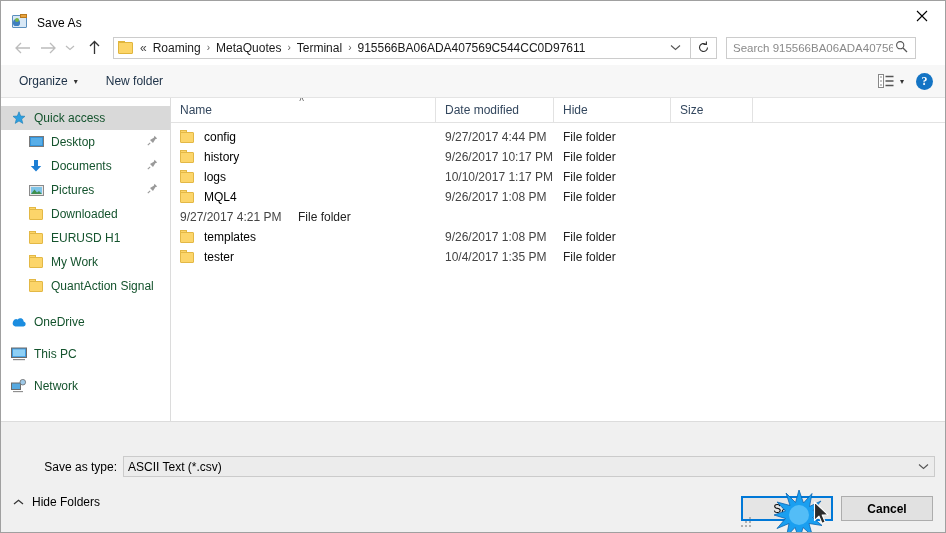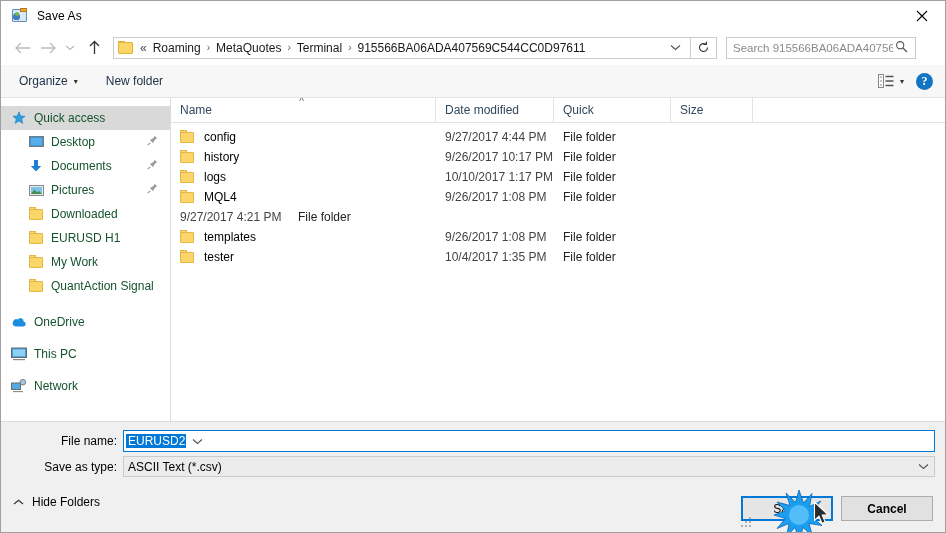--- a/index.html
+++ b/index.html
@@ -18,21 +18,21 @@
     background:#f0f0f0;
     border:1px solid #a0a0a0;
     box-sizing:border-box;
     overflow:hidden;
   }
 
   
   .titlebar{
     position:absolute;left:0;top:0;width:944px;height:29px;
     background:#ffffff;
-    display:flex;align-items:center;
+    display:flex;align-items:flex-end;
   }
   .title-icon{
     width:16px;height:16px;margin-left:11px;margin-right:9px;
     position:relative;flex:0 0 auto;
   }
   .title-icon .ti-back{
     position:absolute;left:0;top:1px;width:15px;height:13px;
     background:#d8e8f6;border:1px solid #5b8fbe;border-radius:1px;
     box-sizing:border-box;
   }
@@ -530,21 +530,21 @@
           </svg>
         </span>
         <span class="sb-label">Network</span>
       </div>
     </div>
 
     <div class="filelist">
       <div class="col-headers">
         <div class="ch ch-name">Name</div>
         <div class="ch ch-date">Date modified</div>
-        <div class="ch ch-type">Quick</div>
+        <div class="ch ch-type">Hide</div>
         <div class="ch ch-size">Size</div>
         <span class="sortcaret">˄</span>
       </div>
 
       <div class="rows">
         <div class="frow">
           <div class="c-name">
             <span class="folder-ico">
                 <span class="ft"></span>
                 <span class="fb"></span>
@@ -618,31 +618,20 @@
           </div>
           <div class="c-date">10/4/2017 1:35 PM</div>
           <div class="c-type">File folder</div>
           <div class="c-size"></div>
         </div>
       </div>
     </div>
   </div>
 
   <div class="formarea">
-    <div class="form-row r1">
-      <span class="form-label">File name:</span>
-      <div class="combo filename">
-        <span class="val sel">EURUSD2</span>
-        <span class="combo-caret">
-          <svg width="11" height="7" viewBox="0 0 11 7">
-            <path d="M1 1.5 L5.5 5.5 L10 1.5" stroke="#555" stroke-width="1.1" fill="none"></path>
-          </svg>
-        </span>
-      </div>
-    </div>
     <div class="form-row r2">
       <span class="form-label">Save as type:</span>
       <div class="combo savetype">
         <span class="val">ASCII Text (*.csv)</span>
         <span class="combo-caret">
           <svg width="11" height="7" viewBox="0 0 11 7">
             <path d="M1 1.5 L5.5 5.5 L10 1.5" stroke="#555" stroke-width="1.1" fill="none"></path>
           </svg>
         </span>
       </div>

